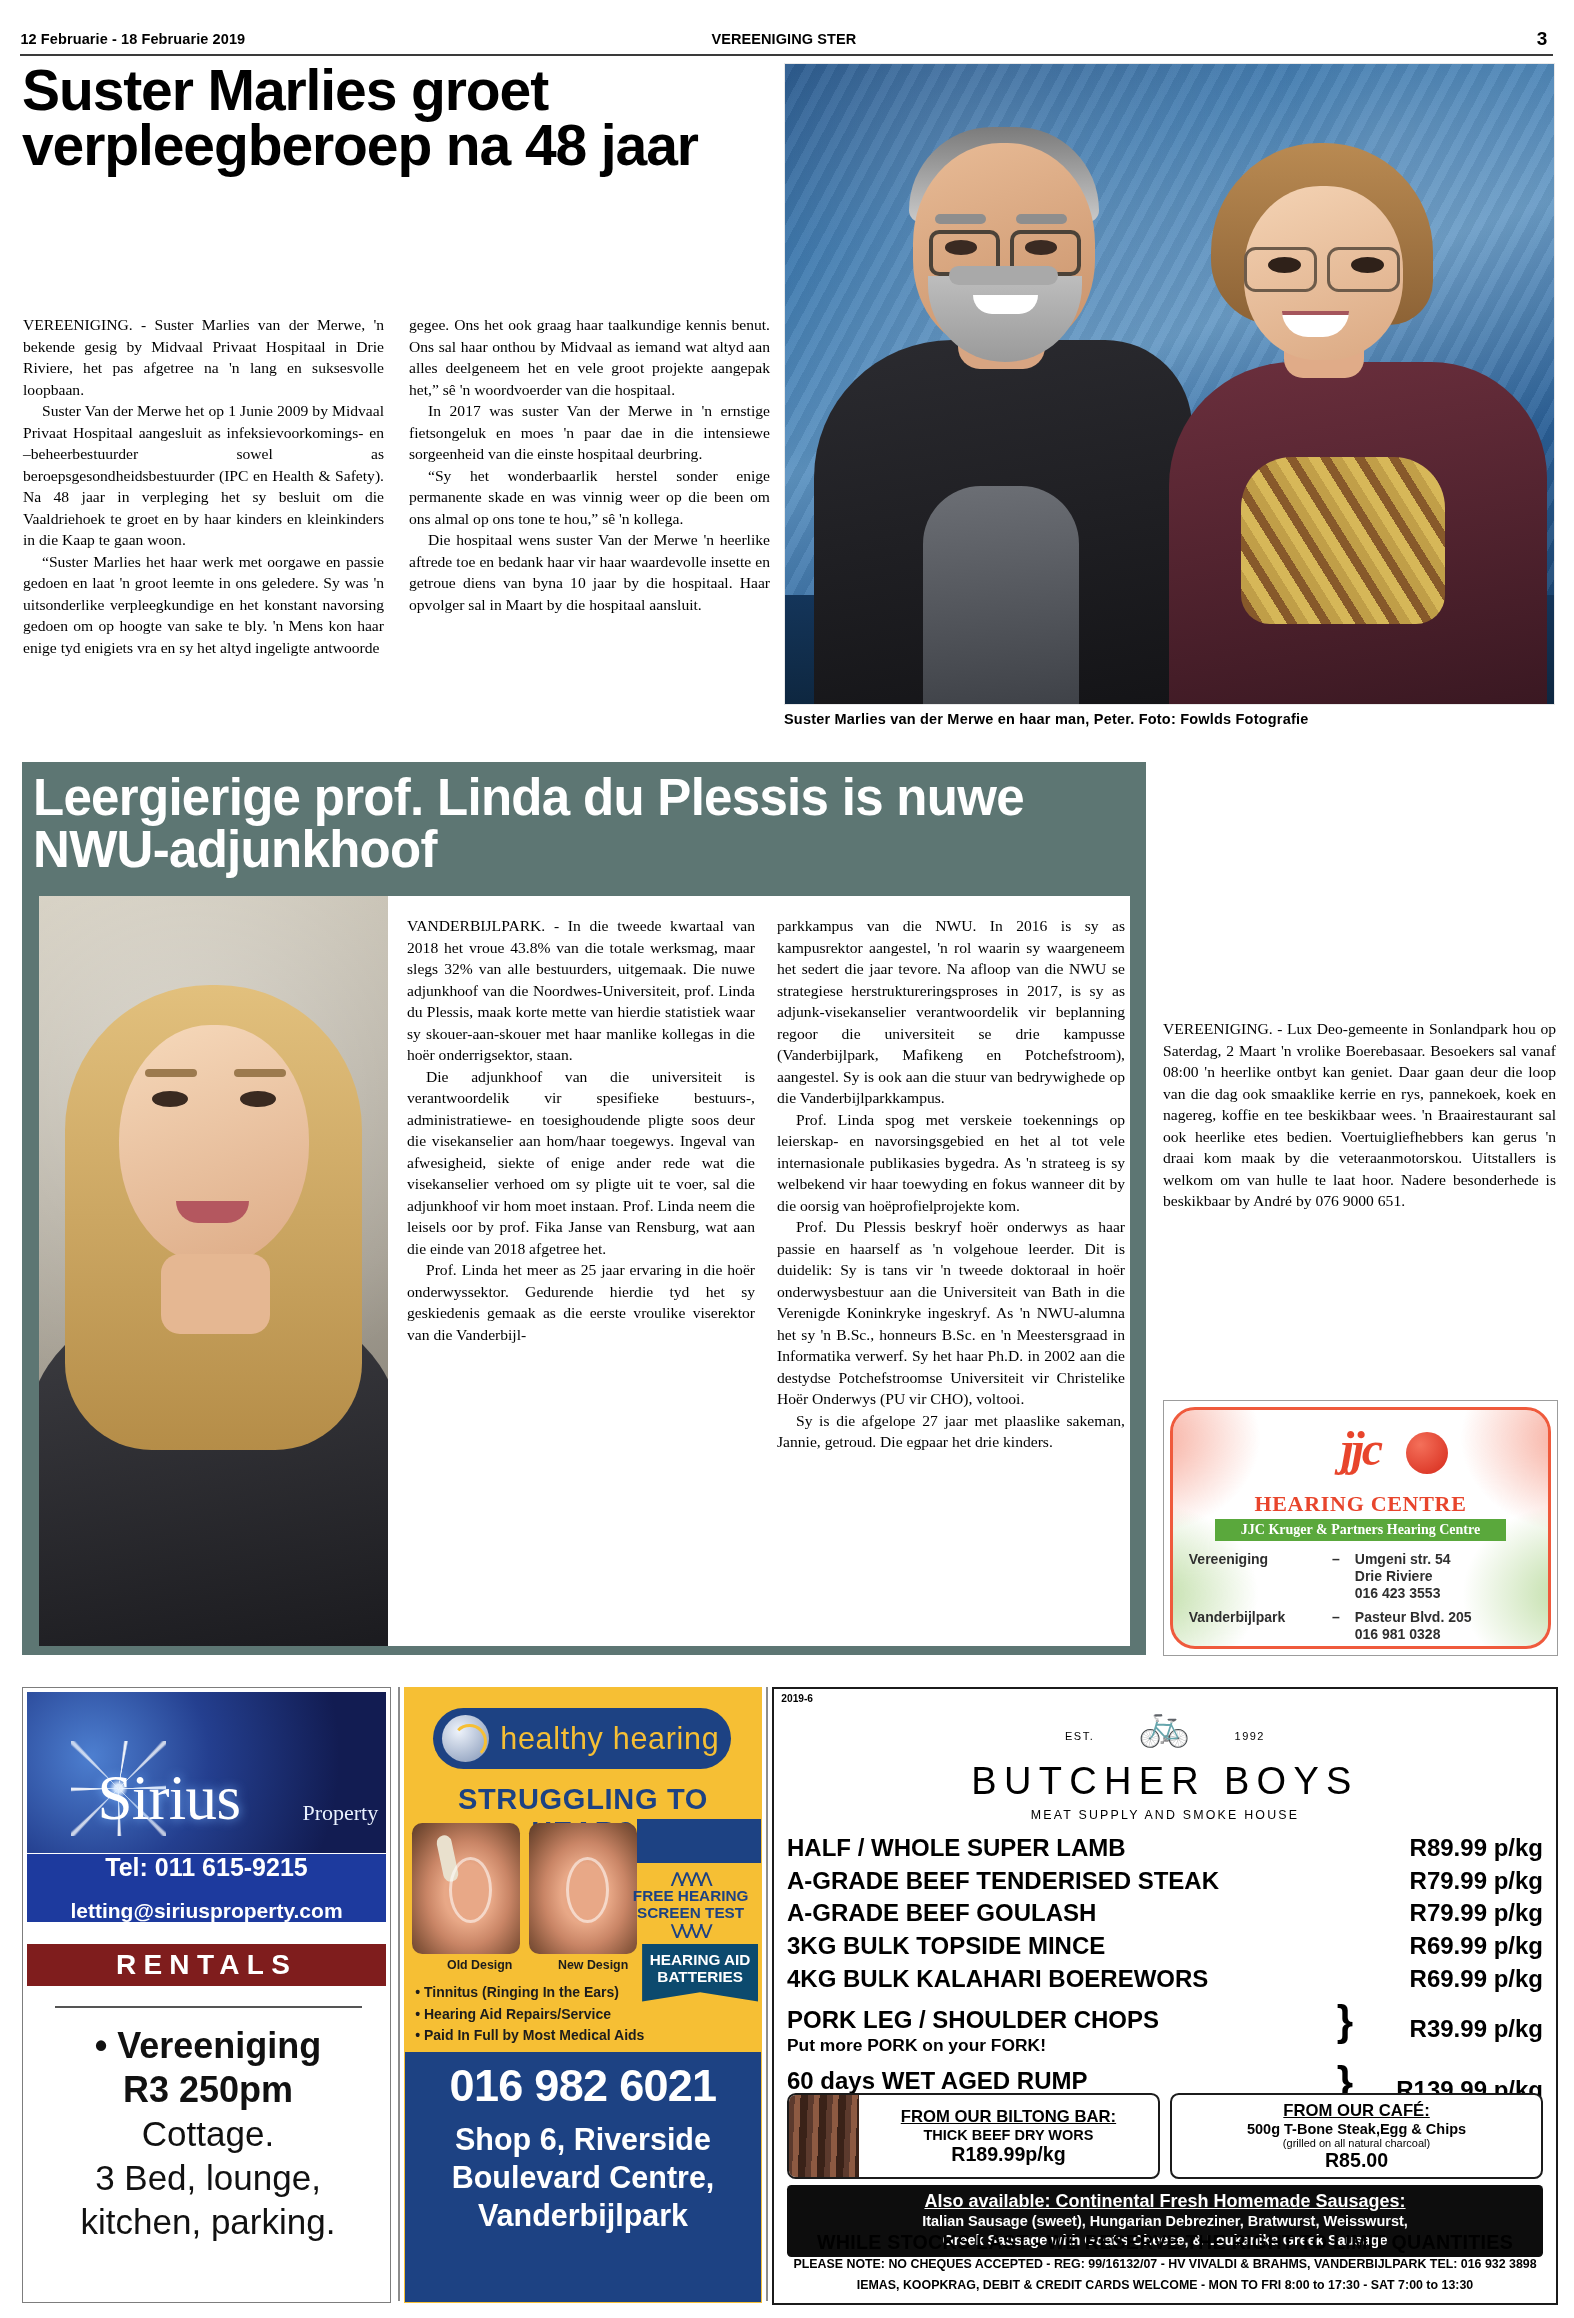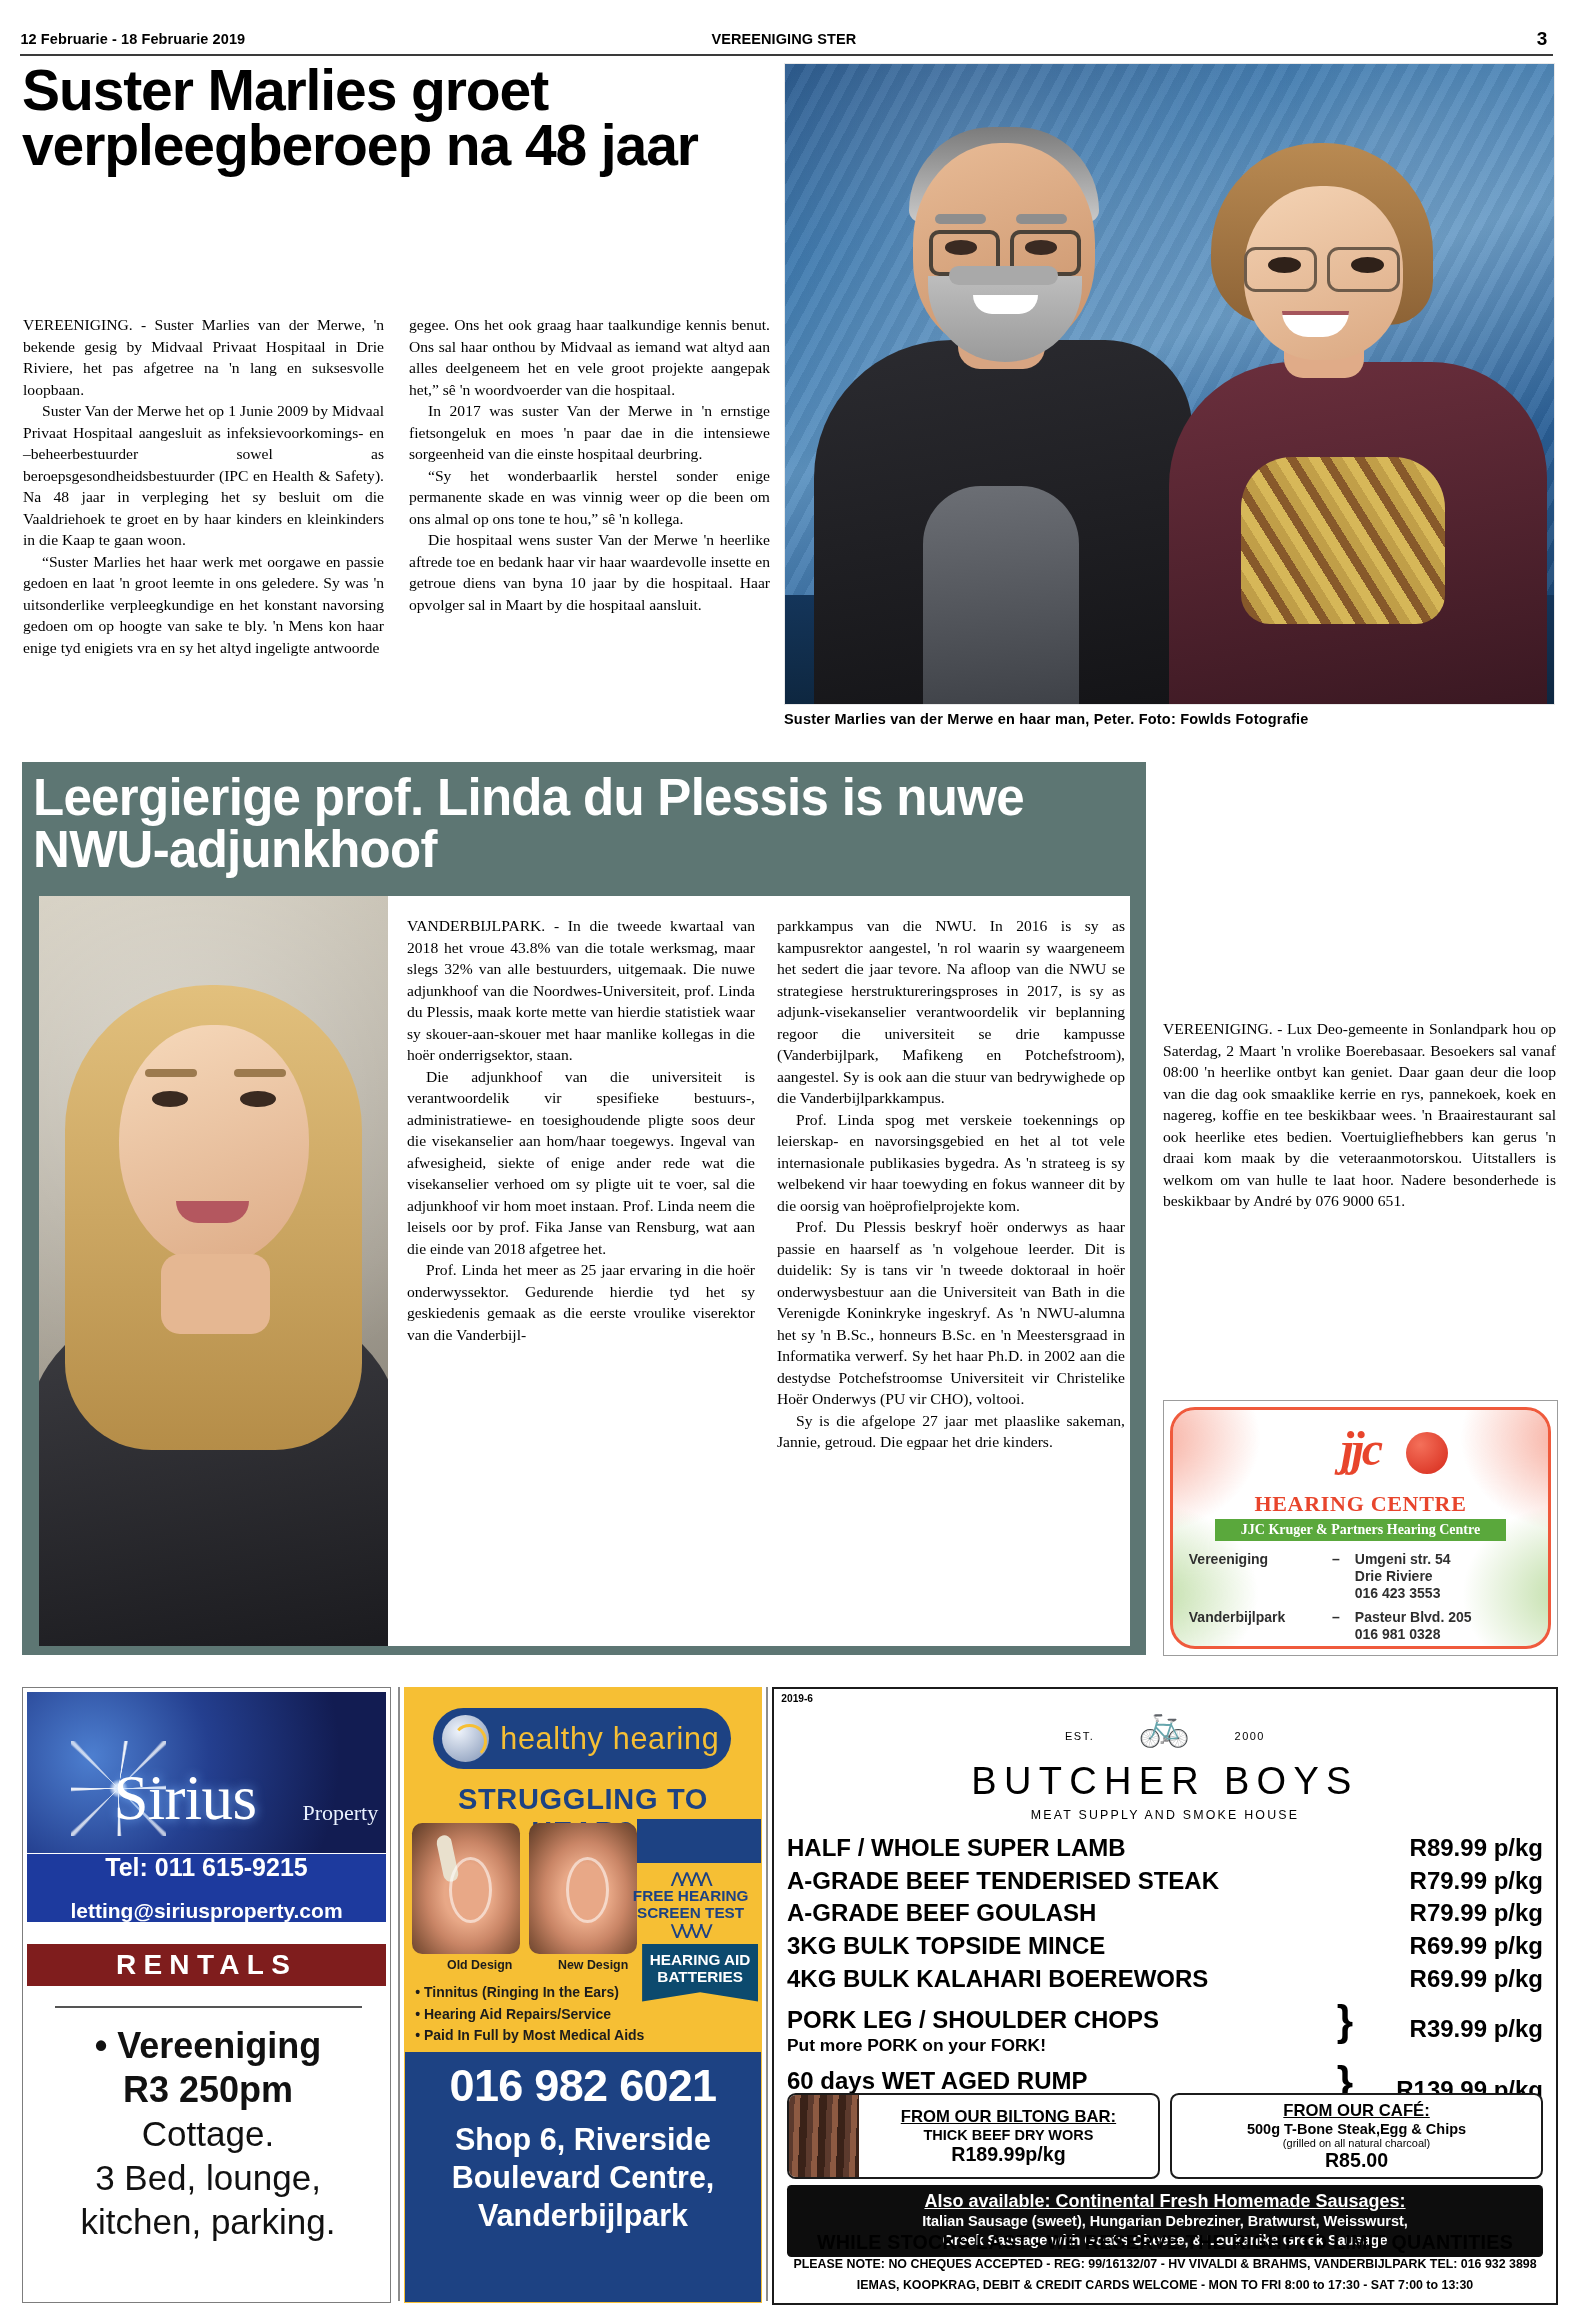--- a/index.html
+++ b/index.html
@@ -142,21 +142,21 @@
       radial-gradient(circle,rgba(255,255,255,.95) 0 6%,transparent 14%),
       conic-gradient(from 0deg, transparent 0 6deg, rgba(255,255,255,.9) 8deg 10deg, transparent 12deg 42deg,
                      rgba(255,255,255,.75) 44deg 46deg, transparent 48deg 86deg,
                      rgba(255,255,255,.9) 88deg 90deg, transparent 92deg 132deg,
                      rgba(255,255,255,.7) 134deg 136deg, transparent 138deg 176deg,
                      rgba(255,255,255,.9) 178deg 180deg, transparent 182deg 222deg,
                      rgba(255,255,255,.75) 224deg 226deg, transparent 228deg 266deg,
                      rgba(255,255,255,.9) 268deg 270deg, transparent 272deg 312deg,
                      rgba(255,255,255,.7) 314deg 316deg, transparent 318deg 360deg);}
   .sir-word{position:absolute;left:70px;top:70px;color:#fff;font-family:"Liberation Serif",serif;
-    font-size:63px;letter-spacing:-0.7px;text-shadow:0 0 10.2px rgba(120,180,255,.9);margin-left:16px;}
+    font-size:63px;letter-spacing:-0.7px;text-shadow:0 0 10.2px rgba(120,180,255,.9);}
   .sir-sub{position:absolute;left:275px;top:108px;color:#eaf2ff;font-family:"Liberation Serif",serif;font-size:22px;}
   .sir-tel{position:absolute;left:4.4px;right:4.4px;top:166px;height:68px;background:#1d3a9e;
     display:flex;flex-direction:column;align-items:center;justify-content:center;gap:17px;color:#fff;
     font-family:"Liberation Sans",sans-serif;font-weight:bold;}
   .sir-tel .t1{font-size:25px;}
   .sir-tel .t2{font-size:21px;}
   .sir-rentals{position:absolute;left:4.4px;right:4.4px;top:256px;height:42px;background:#7f1d1d;color:#fff;
     display:flex;align-items:center;justify-content:center;
     font-family:"Liberation Sans",sans-serif;font-weight:bold;font-size:28px;letter-spacing:7.3px;}
   .sir-hr{position:absolute;left:32px;right:28px;top:318px;height:1.5px;background:#555;}
@@ -402,21 +402,21 @@
     </div>
     <div class="hh-bottom"></div>
     <div class="hh-phone">016 982 6021</div>
     <div class="hh-addr">Shop 6, Riverside Boulevard Centre, Vanderbijlpark</div>
   </div>
 
   <div class="ad-bb">
     <div class="bb-year">2019-6</div>
     <div class="bb-bike">🚲</div>
     <div class="bb-est" style="left:291px">EST.</div>
-    <div class="bb-est" style="right:291px">2000</div>
+    <div class="bb-est" style="right:291px">1992</div>
     <div class="bb-name">BUTCHER BOYS</div>
     <div class="bb-tag">MEAT SUPPLY AND SMOKE HOUSE</div>
 
     <div class="bb-list">
       <div class="bb-li">
         <span class="nm">HALF / WHOLE SUPER LAMB</span>
         <span class="pr">R89.99 p/kg</span>
       </div>
       <div class="bb-li">
         <span class="nm">A-GRADE BEEF TENDERISED STEAK</span>

